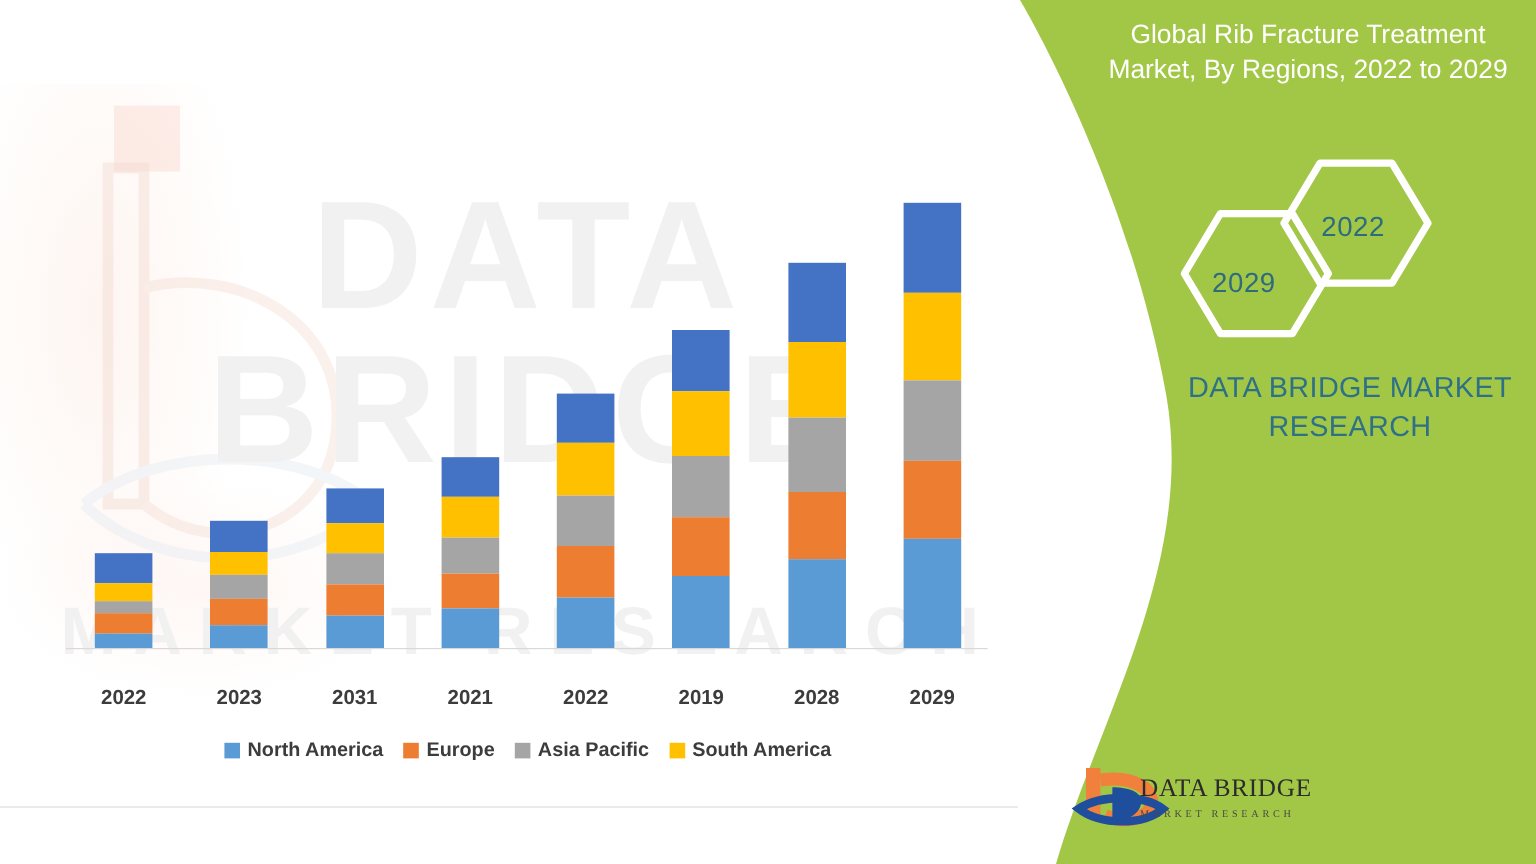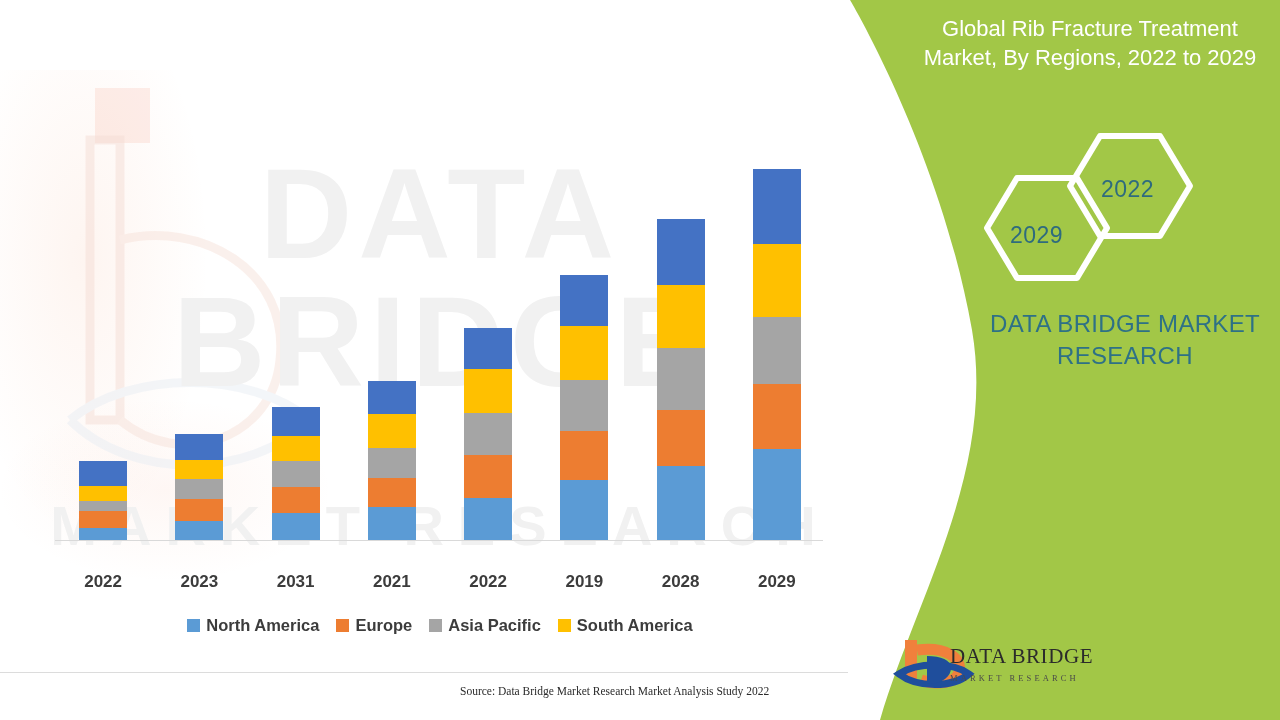--- a/index.html
+++ b/index.html
@@ -231,15 +231,14 @@
         <span class="lg-sw" style="background: rgb(165, 165, 165);"></span>
         <span class="lg-tx">Asia Pacific</span>
       </div>
       <div class="lg">
         <span class="lg-sw" style="background: rgb(255, 192, 0);"></span>
         <span class="lg-tx">South America</span>
       </div>
     </div>
 
   <div class="footer-line"></div>
-  <div class="foot-right">Source: Data Bridge Market Research Market Analysis Study 2022</div>
 
 </div>
 
 </body></html>

